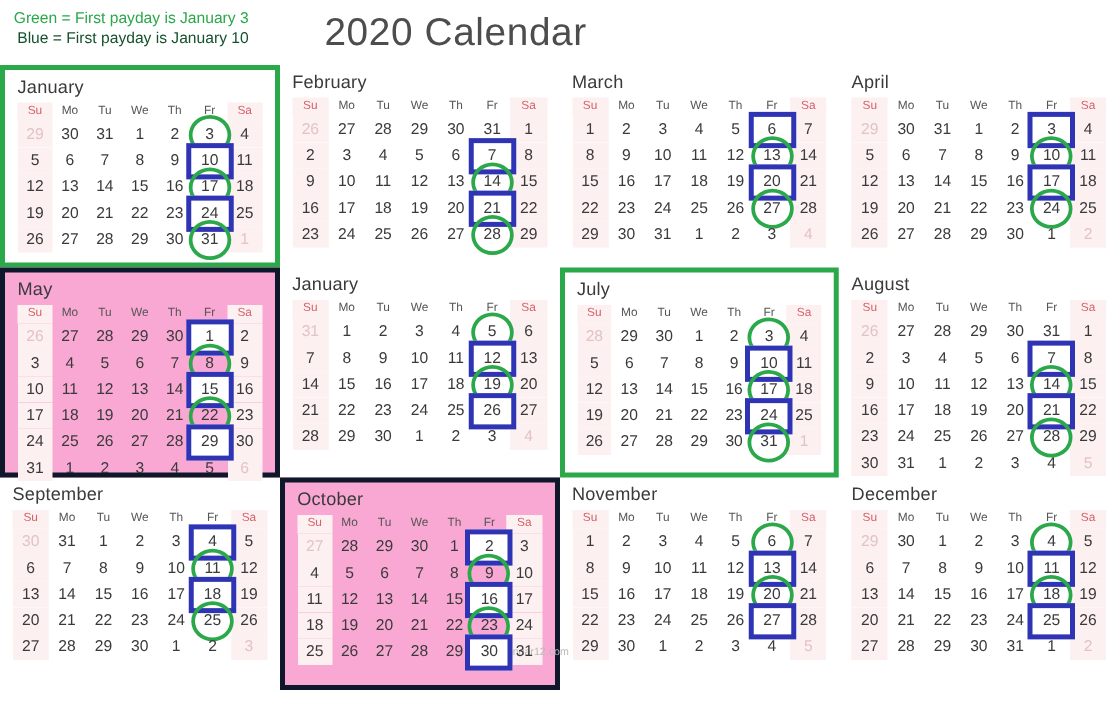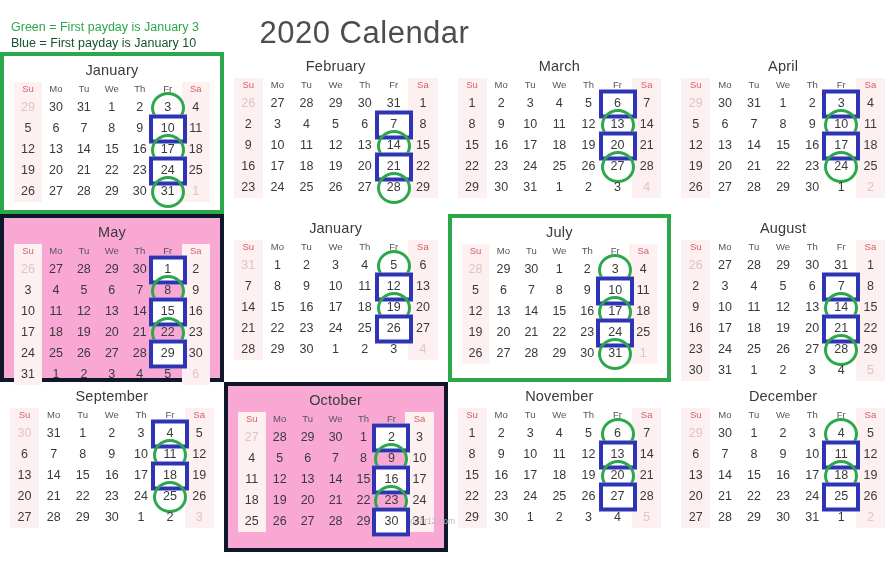--- a/index.html
+++ b/index.html
@@ -12,34 +12,35 @@
     background: #ffffff;
     font-family: "Liberation Sans", sans-serif;
     overflow: hidden;
     position: relative;
   }
 
   
   #legend {
     position: absolute;
     left: 11px;
-    top: 19px;
+    top: 6px;
     line-height: 16px;
+    text-align: right;
   }
   .legend-line {
     font-size: 12.5px;
     white-space: nowrap;
   }
   .legend-green { color: #2aa84a; }
   .legend-blue  { color: #14532d; }
 
   
   #page-title {
     position: absolute;
-    top: 15px;
+    top: 8px;
     left: 0;
     width: 729px;
     text-align: center;
     font-size: 31px;
     font-weight: 300;
     color: #4d4d4d;
     letter-spacing: 0.5px;
   }
 
   
@@ -70,21 +71,20 @@
   }
 
   .month-inner {
     box-sizing: border-box;
     padding: 4px 10px 2px 10px;
     width: 100%;
     height: 100%;
   }
 
   .month-name {
-    text-align: center;
     font-size: 14.5px;
     color: #3a3a3a;
     font-weight: 400;
     margin: 2px 0 4px 0;
     letter-spacing: 0.2px;
   }
 
   table.month-table {
     border-collapse: collapse;
     width: 100%;

